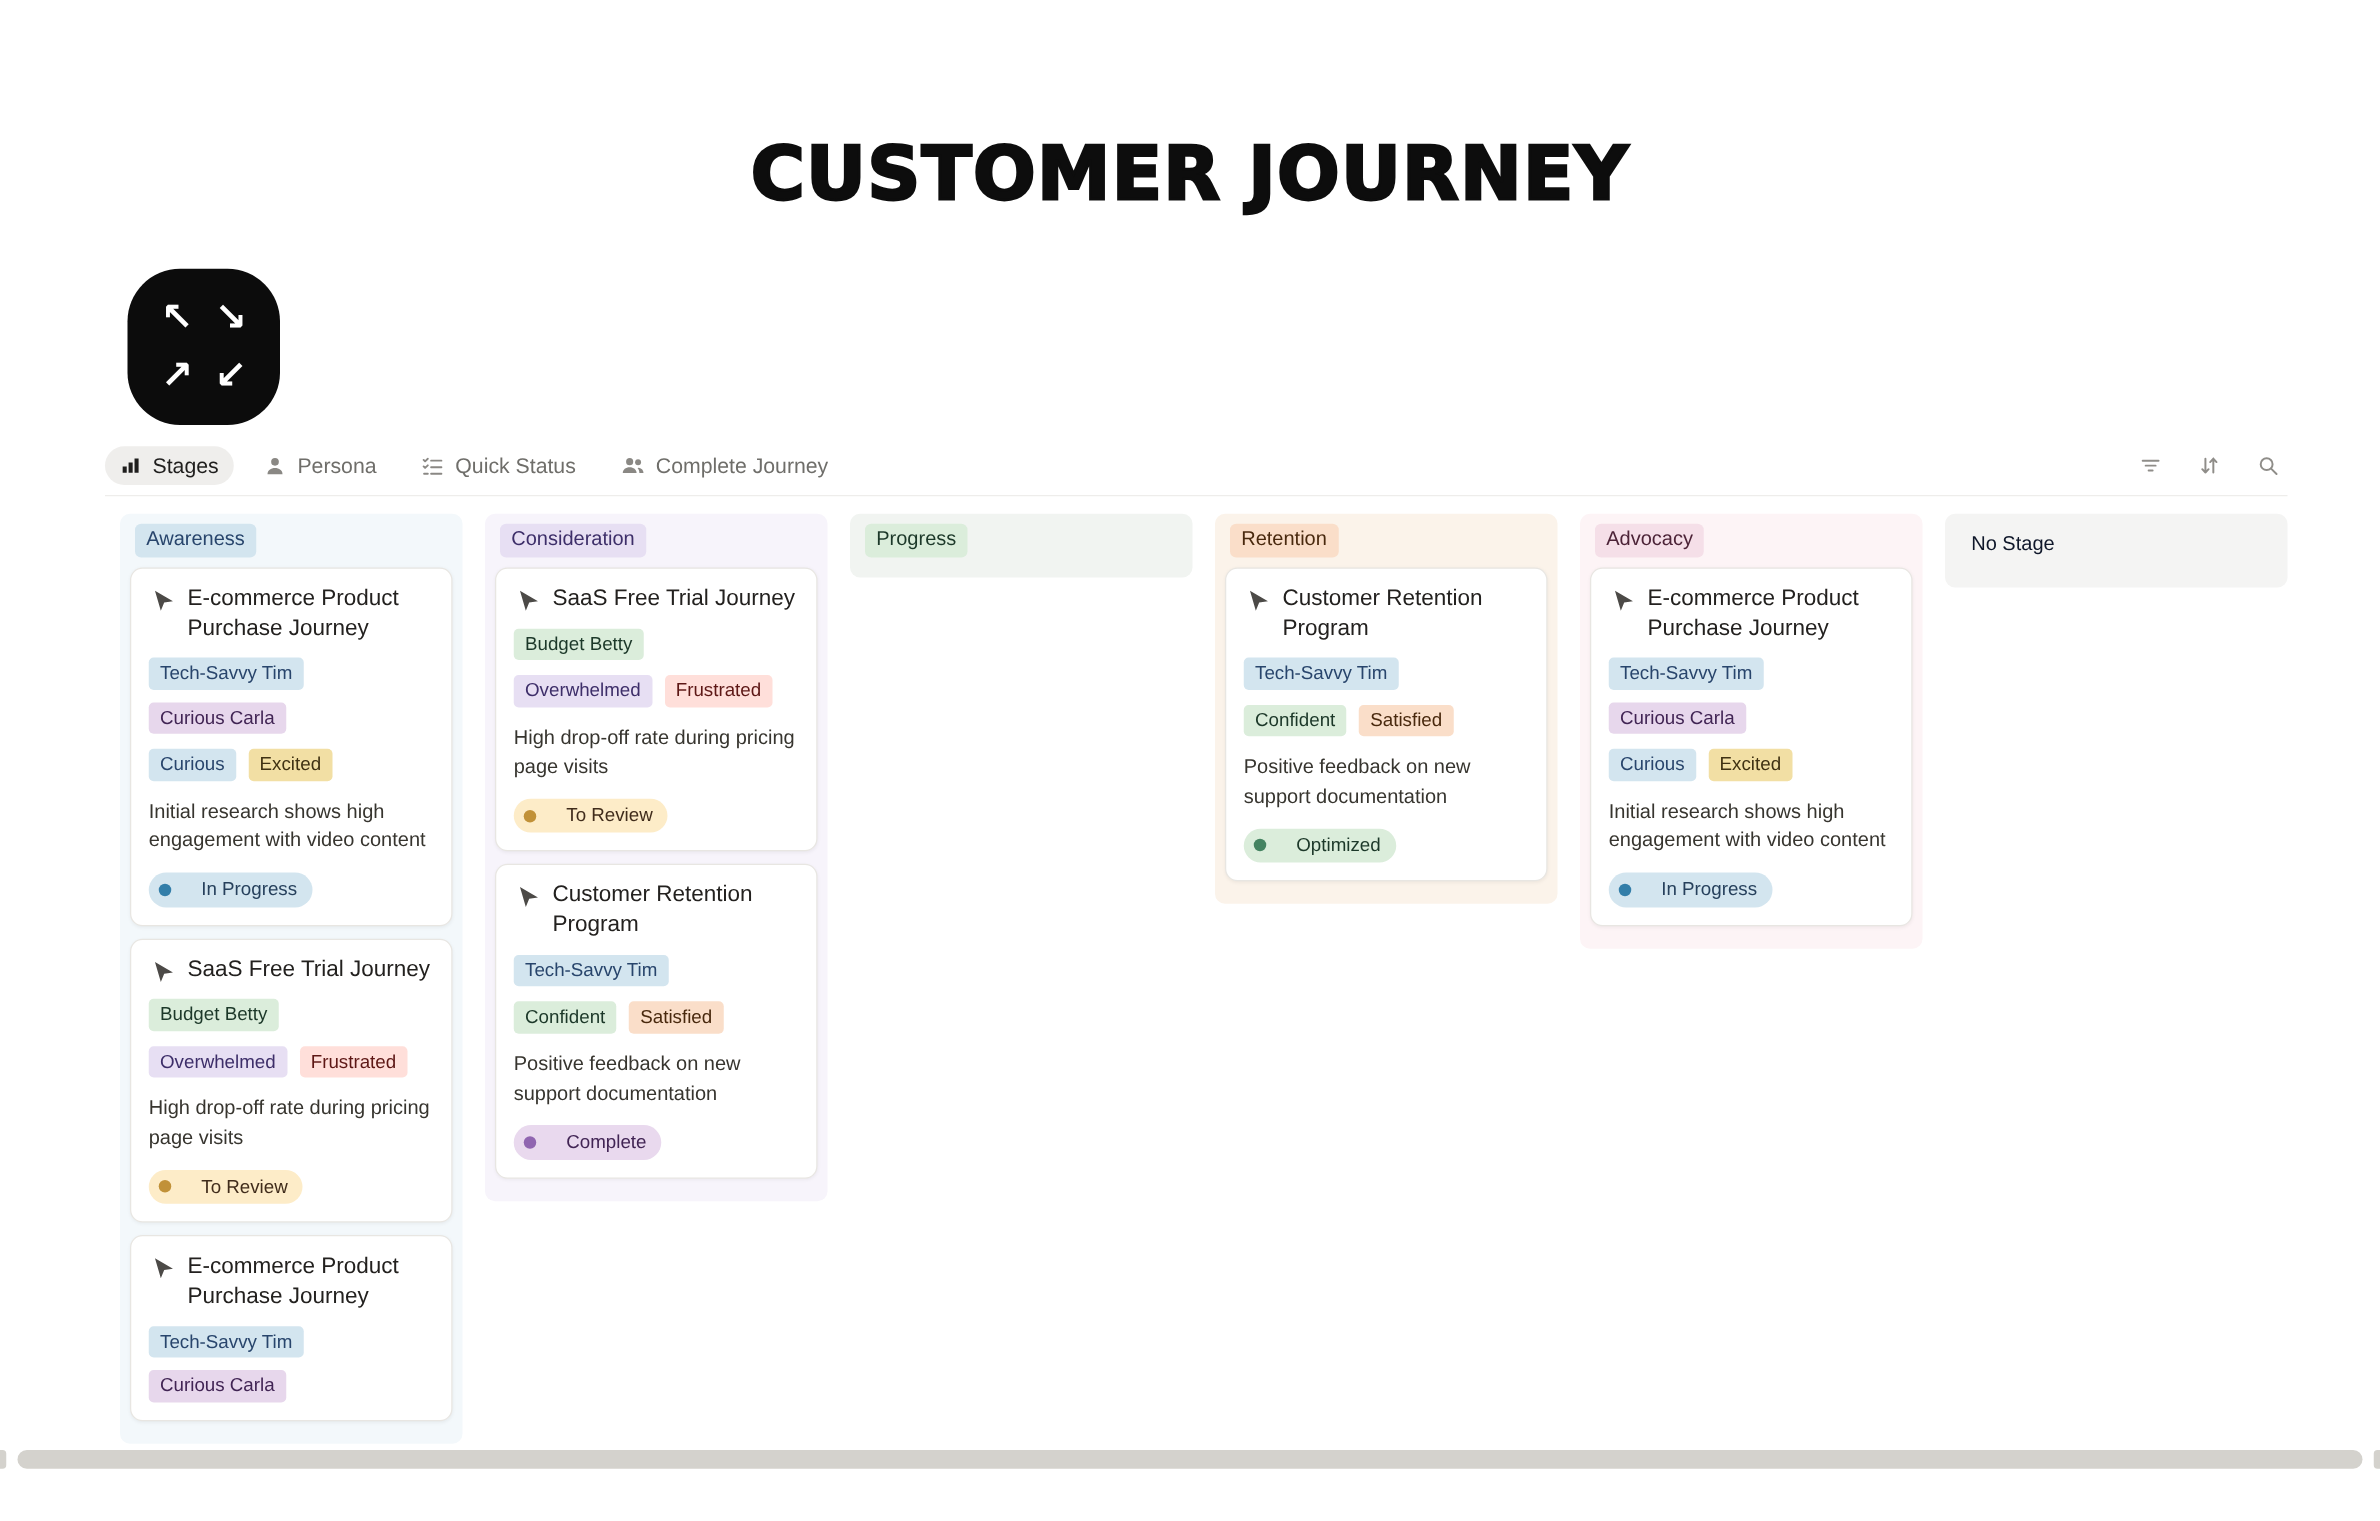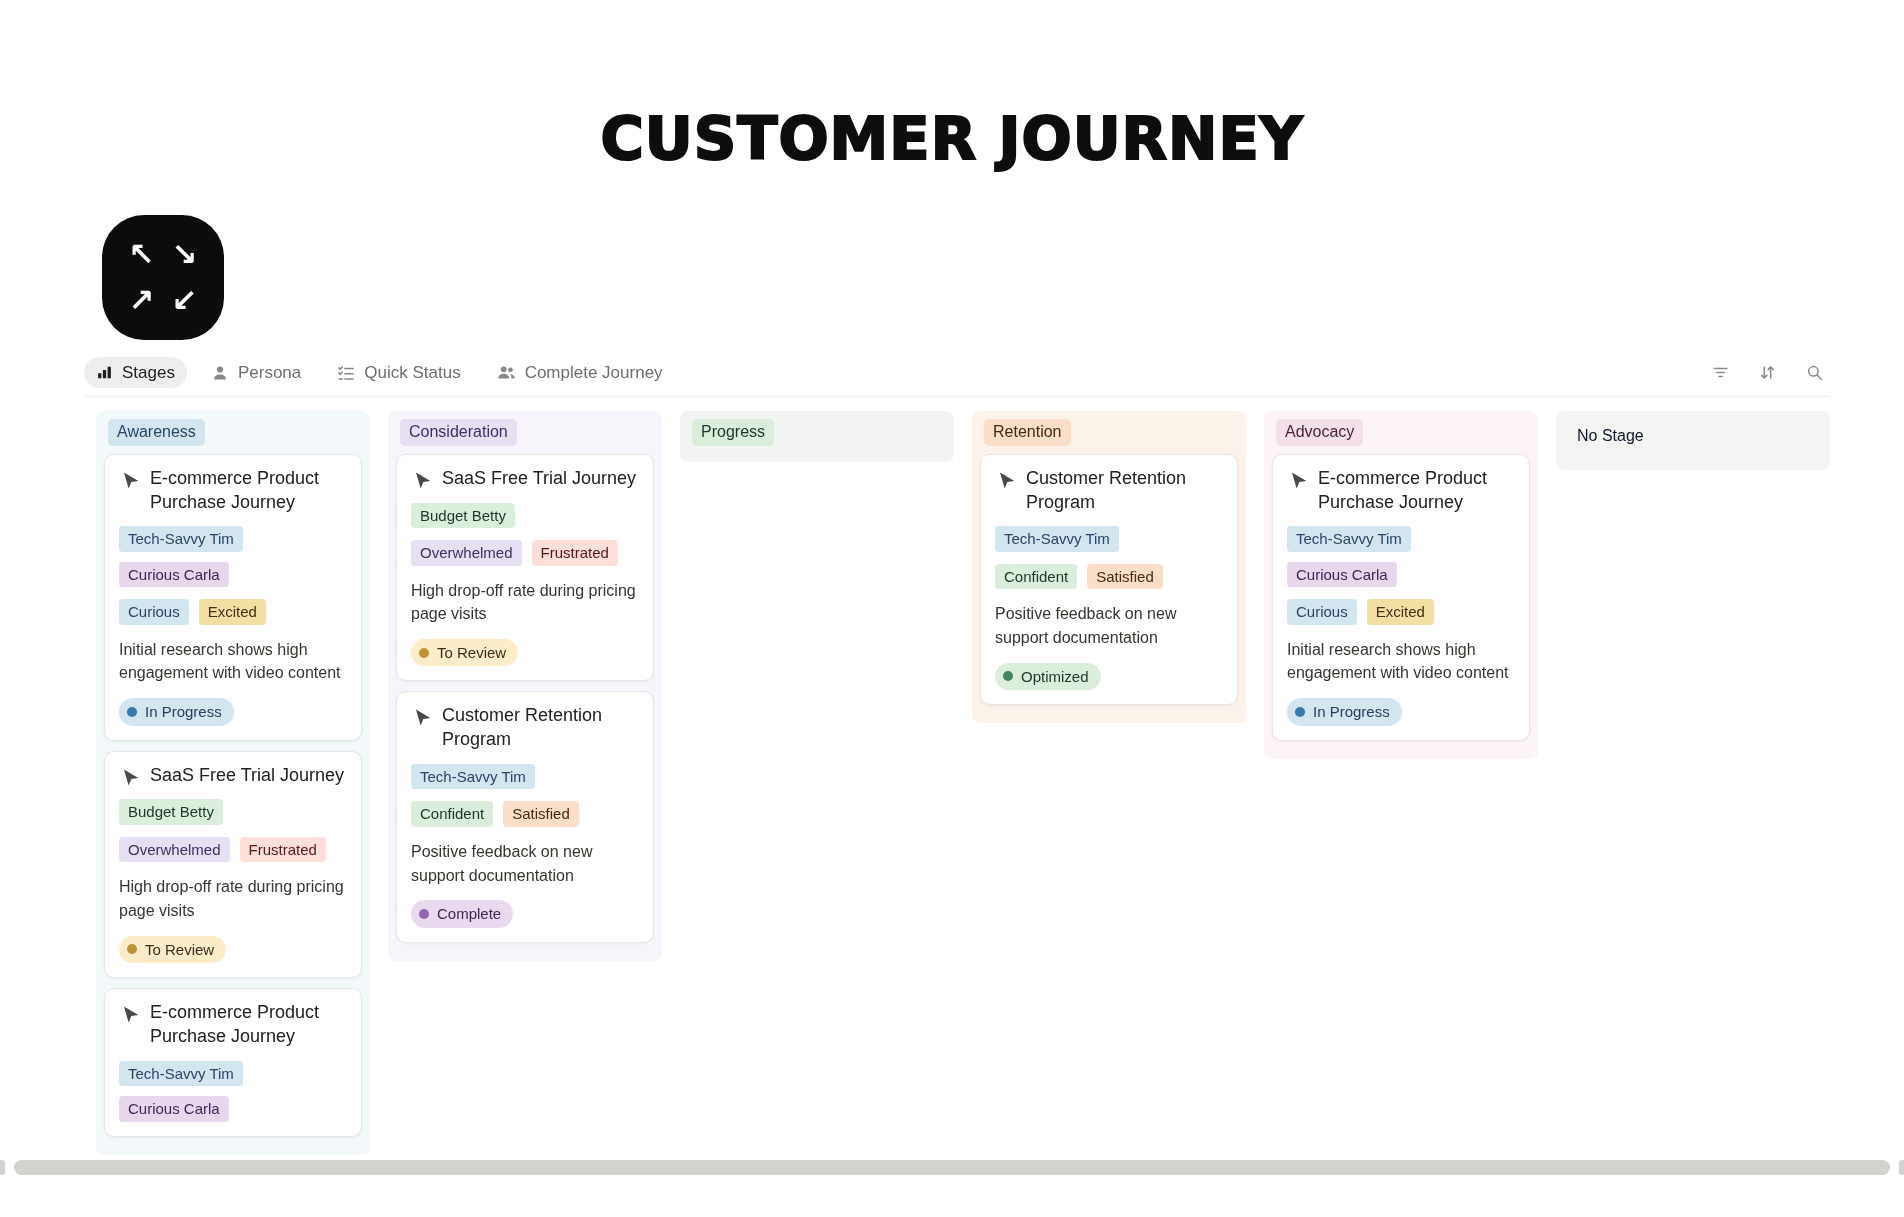--- a/index.html
+++ b/index.html
@@ -64,21 +64,21 @@
   }
   .card-title {
     display:flex; gap:11px; align-items:flex-start;
     font-size:18px; font-weight:400; color:#23211f; line-height:1.32;
   }
   .card-title svg { flex:none; margin-top:2px; }
   .tag-row { display:flex; flex-wrap:wrap; gap:10px; margin-top:12px; }
   .tag { font-size:15px; line-height:1.3; padding:3px 9px; border-radius:4px; white-space:nowrap; }
   .note { margin-top:13px; font-size:16px; line-height:1.48; color:#37352f; }
   .status {
-    display:inline-flex; align-items:center; gap:8px; margin-top:13px;
+    display:inline-flex; align-items:center; gap:24px; margin-top:13px;
     font-size:15px; line-height:1.3; padding:4px 12px 4px 8px; border-radius:999px;
   }
   .status .dot { width:10px; height:10px; border-radius:50%; flex:none; }
 
   
   .hscrollbar { position:absolute; left:0; top:1160px; width:1904px; height:15px; }
   .hscrollbar .thumb { position:absolute; left:14px; right:14px; top:0; height:15px; background:#d4d2cd; border-radius:8px; }
   .hscrollbar .stub { position:absolute; top:0; width:5px; height:15px; background:#d4d2cd; }
   .hscrollbar .stub.left { left:0; border-radius:0 3px 3px 0; }
   .hscrollbar .stub.right { right:0; border-radius:3px 0 0 3px; }

